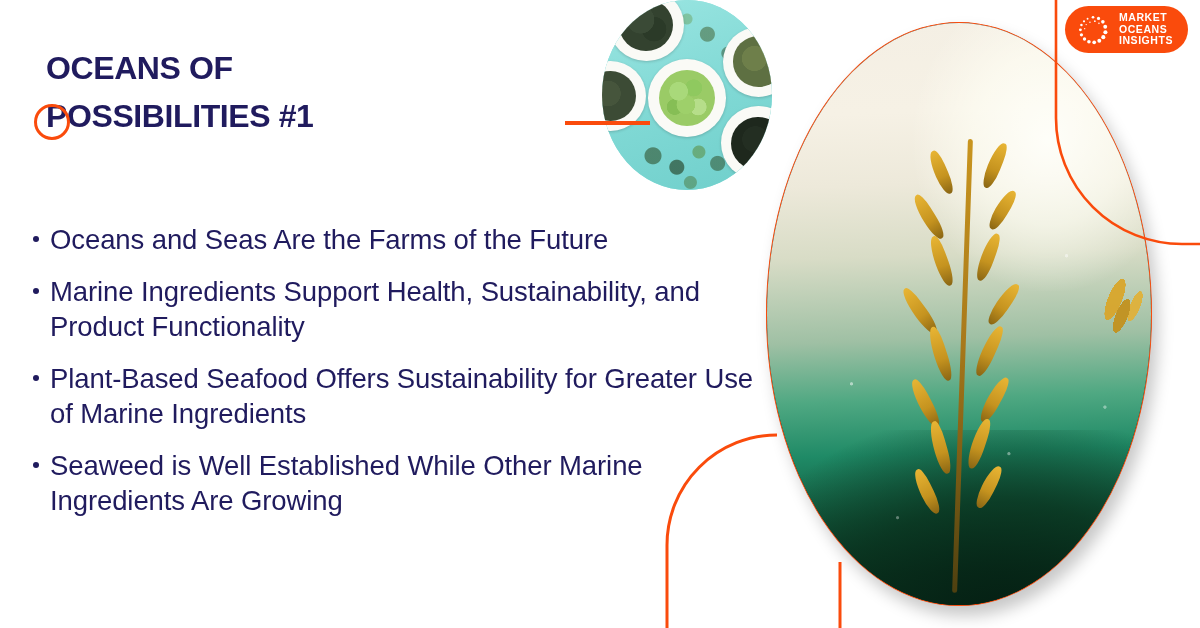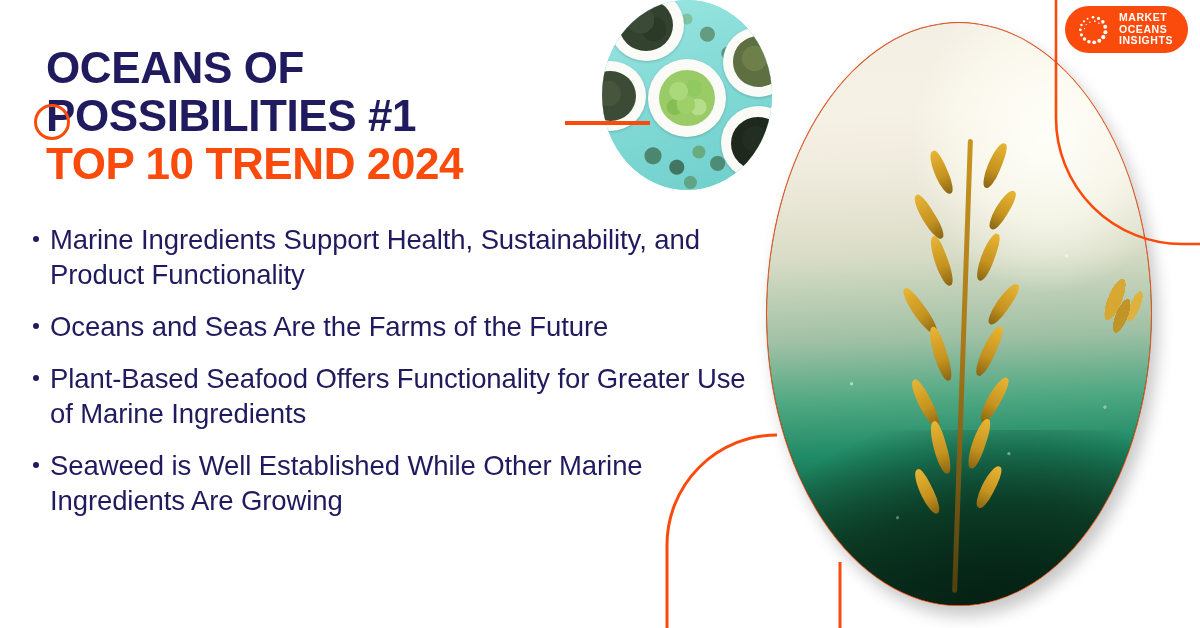--- a/index.html
+++ b/index.html
@@ -22,21 +22,21 @@
   }
 
   
   .title-block {
     position: absolute;
     left: 46px;
     top: 44px;
     width: 520px;
   }
   .title-line {
-    font-size: 44px;
+    font-size: 32px;
     font-weight: 800;
     letter-spacing: -0.4px;
     line-height: 48px;
     color: #201B5E;
     white-space: nowrap;
   }
   .title-line.accent { color: #FA4B0C; }
 
   
   .bullet-list {
@@ -290,35 +290,34 @@
   }
 </style>
 </head>
 <body>
 
 <div id="canvas">
 
   <div class="title-block">
     <div class="title-line">OCEANS OF</div>
     <div class="title-line">POSSIBILITIES #1</div>
-    <div class="title-line accent">TOP 10 TREND 2024</div>
   </div>
 
   <div class="bullet-list">
     <div class="bullet-item">
       <div class="bullet-dot"><span></span></div>
-      <div class="bullet-text">Marine Ingredients Support Health, Sustainability, and Product Functionality</div>
+      <div class="bullet-text">Oceans and Seas Are the Farms of the Future</div>
     </div>
     <div class="bullet-item">
       <div class="bullet-dot"><span></span></div>
-      <div class="bullet-text">Oceans and Seas Are the Farms of the Future</div>
+      <div class="bullet-text">Marine Ingredients Support Health, Sustainability, and Product Functionality</div>
     </div>
     <div class="bullet-item">
       <div class="bullet-dot"><span></span></div>
-      <div class="bullet-text">Plant-Based Seafood Offers Functionality for Greater Use of Marine Ingredients</div>
+      <div class="bullet-text">Plant-Based Seafood Offers Sustainability for Greater Use of Marine Ingredients</div>
     </div>
     <div class="bullet-item">
       <div class="bullet-dot"><span></span></div>
       <div class="bullet-text">Seaweed is Well Established While Other Marine Ingredients Are Growing</div>
     </div>
   </div>
 
   <div class="circle-photo">
     <div class="bg"></div>
     <div class="bowl bowl-tl">

